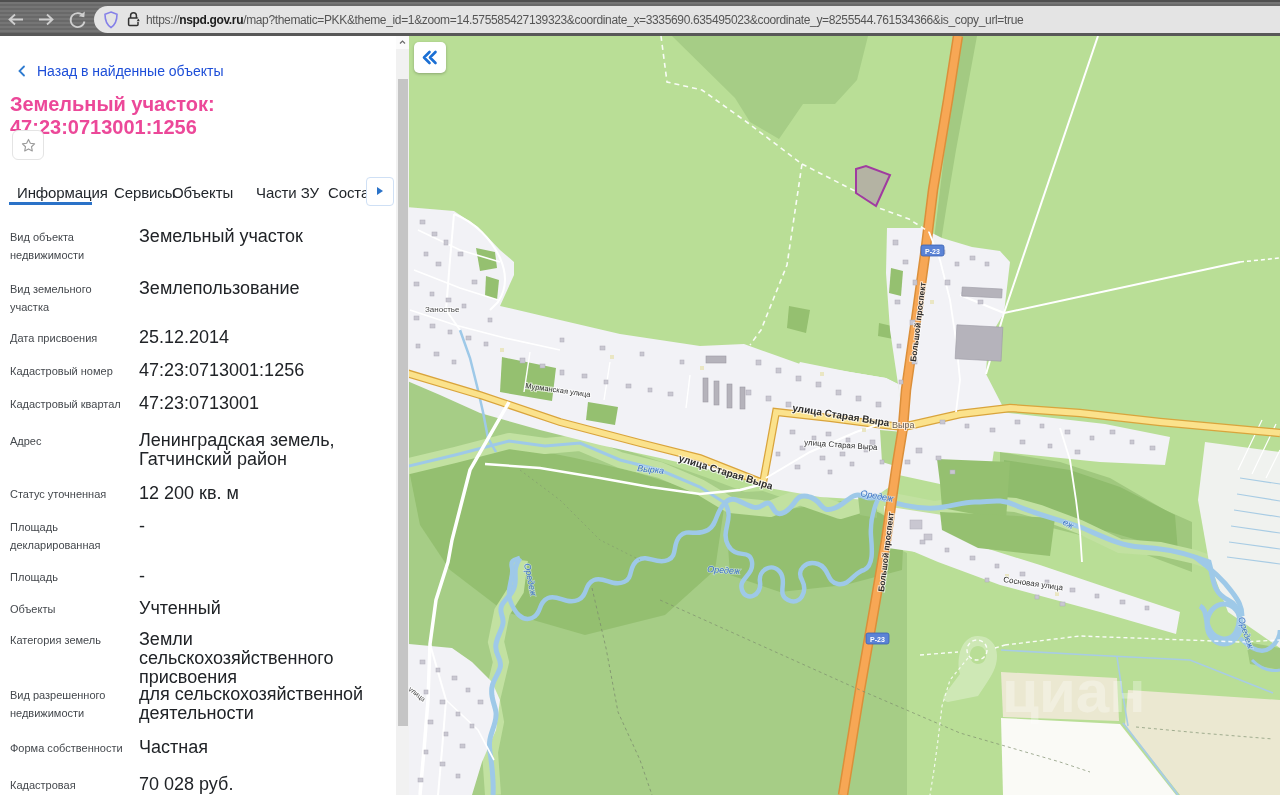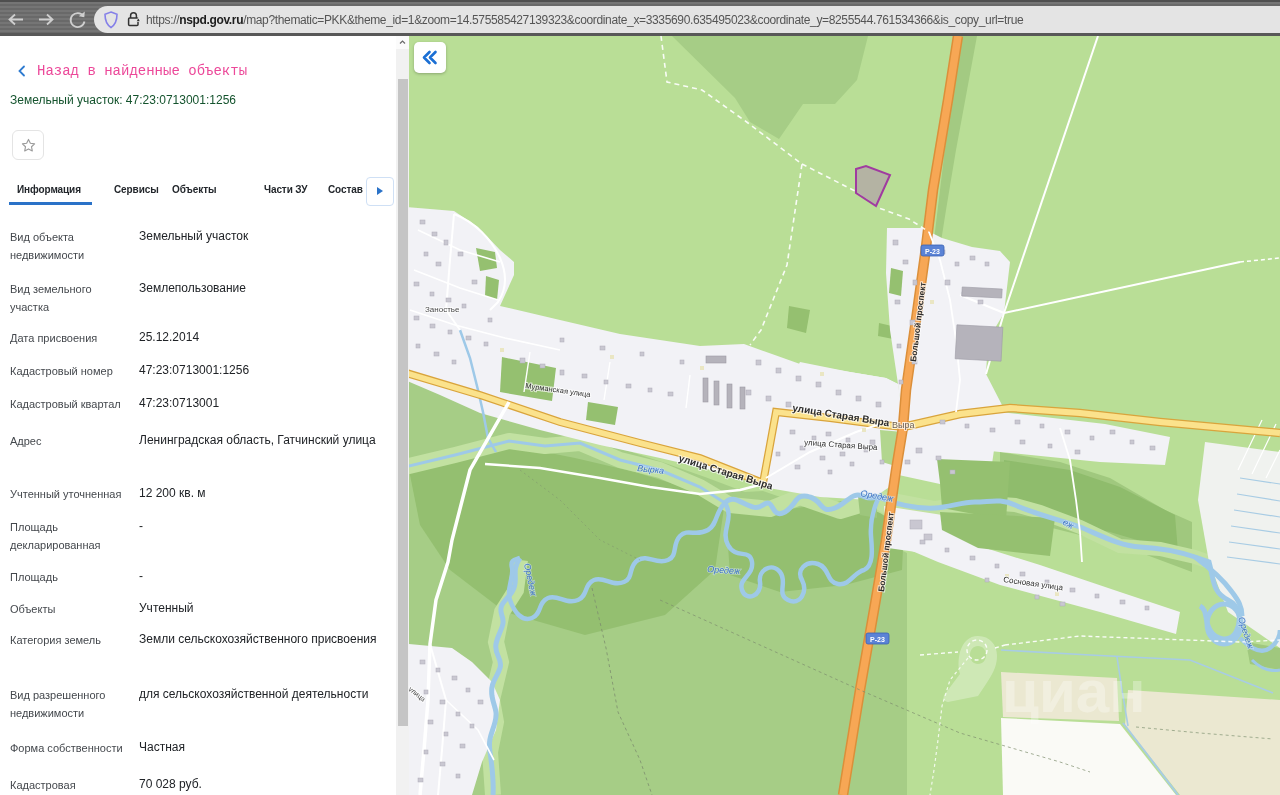--- a/index.html
+++ b/index.html
@@ -7,34 +7,34 @@
 
 #chrome{position:absolute;left:0;top:0;width:1280px;height:36px;
 background:repeating-linear-gradient(180deg,#757575 0px,#757575 2px,#696969 2px,#696969 4px);
 border-top:2px solid #4f4f4f;border-bottom:3px solid #585858;box-sizing:border-box;}
 #urlbar{position:absolute;left:94px;top:4px;width:1186px;height:27px;background:#e4e4e4;
 border-radius:14px 0 0 14px;}
 #urltext{position:absolute;left:52px;top:7px;font-size:12px;color:#555;white-space:nowrap;letter-spacing:-0.35px;}
 #urltext b{color:#1d1d1d;font-weight:bold;}
 
 #panel{position:absolute;left:0;top:36px;width:396px;height:759px;background:#fff;overflow:hidden;}
-.backlink{position:absolute;left:17px;top:27px;color:#ec4899;font-size:14px;font-family:Liberation Mono, monospace;}
+.backlink{position:absolute;left:17px;top:27px;color:#1d4ed8;font-size:14px;}
 .backlink .txt{margin-left:20px;}
-.title{position:absolute;left:10px;top:57px;font-size:12px;color:#14532d;font-weight:400;letter-spacing:0px;}
+.title{position:absolute;left:10px;top:57px;font-size:20px;color:#ec4899;font-weight:700;letter-spacing:0px;}
 .starbtn{position:absolute;left:12px;top:94px;width:30px;height:28px;border:1px solid #e4e4e4;border-radius:6px;background:#fff;}
 
-.tabs{position:absolute;left:0px;top:142px;width:396px;height:28px;font-size:10px;color:#23272c;letter-spacing:-0.1px;font-weight:bold;}
+.tabs{position:absolute;left:0px;top:142px;width:396px;height:28px;font-size:15px;color:#23272c;letter-spacing:-0.1px;}
 .tab{position:absolute;top:6px;}
 .tabline{position:absolute;left:9px;top:166px;width:83px;height:3px;background:#2a72c8;}
 .tabbtn{position:absolute;left:366px;top:141px;width:26px;height:27px;border:1px solid #cfe0f5;border-radius:4px;background:#fff;}
 .tabbtn:after{content:"";position:absolute;left:10px;top:8.5px;border-left:6px solid #2a72c8;border-top:4.5px solid transparent;border-bottom:4.5px solid transparent;}
 .rows{position:absolute;left:0;top:187px;width:396px;}
 .row{position:absolute;left:0;width:396px;}
 .lab{position:absolute;left:10px;top:1px;width:118px;font-size:11px;line-height:18px;color:#44484d;}
-.val{position:absolute;left:139px;width:250px;font-size:12px;line-height:19px;color:#202327;}
+.val{position:absolute;left:139px;width:250px;font-size:18px;line-height:19px;color:#202327;}
 
 #sbar{position:absolute;left:396px;top:36px;width:13px;height:759px;background:#f1f1f1;}
 #sbar .thumb{position:absolute;left:1.5px;top:43px;width:10px;height:647px;background:#c5c5c5;}
 
 #map{position:absolute;left:409px;top:36px;width:871px;height:759px;background:#b9de96;}
 #collapse{position:absolute;left:5px;top:6px;width:32px;height:31px;background:#fff;border-radius:5px;
 box-shadow:0 1px 3px rgba(0,0,0,0.25);color:#1766d1;font-size:17px;font-weight:bold;text-align:center;line-height:29px;}
 </style></head>
 <body>
 <div id="page">
@@ -66,21 +66,21 @@
     <div class="title">Земельный участок: 47:23:0713001:1256</div>
     <div class="starbtn">
         <svg width="15" height="15" viewBox="0 0 17 17" style="position:absolute;left:8px;top:7px;">
       <path d="M8.5 1.6 L10.6 6 L15.4 6.6 L11.9 9.9 L12.8 14.7 L8.5 12.4 L4.2 14.7 L5.1 9.9 L1.6 6.6 L6.4 6 Z" fill="none" stroke="#9b9b9b" stroke-width="1.3" stroke-linejoin="round"></path>
     </svg>
       </div>
     <div class="tabs">
       <div class="tab" style="left:17px;">Информация</div>
       <div class="tab" style="left:114px;">Сервисы</div>
       <div class="tab" style="left:172px;">Объекты</div>
-      <div class="tab" style="left:264px;">Части ЗУ</div>
+      <div class="tab" style="left:256px;">Части ЗУ</div>
       <div class="tab" style="left:328px;">Состав</div>
     </div>
     <div class="tabline"></div>
     <div class="tabbtn"></div>
     <div class="rows">
       <div class="row" style="top:4px;">
           <div class="lab">Вид объекта недвижимости</div>
           <div class="val">Земельный участок</div>
         </div>
       <div class="row" style="top:56px;">
@@ -94,24 +94,24 @@
       <div class="row" style="top:138px;">
           <div class="lab">Кадастровый номер</div>
           <div class="val">47:23:0713001:1256</div>
         </div>
       <div class="row" style="top:171px;">
           <div class="lab">Кадастровый квартал</div>
           <div class="val">47:23:0713001</div>
         </div>
       <div class="row" style="top:208px;">
           <div class="lab">Адрес</div>
-          <div class="val">Ленинградская область, Гатчинский улица</div>
+          <div class="val">Ленинградская земель, Гатчинский район</div>
         </div>
       <div class="row" style="top:261px;">
-          <div class="lab">Учтенный уточненная</div>
+          <div class="lab">Статус уточненная</div>
           <div class="val">12 200 кв. м</div>
         </div>
       <div class="row" style="top:294px;">
           <div class="lab">Площадь декларированная</div>
           <div class="val">-</div>
         </div>
       <div class="row" style="top:344px;">
           <div class="lab">Площадь</div>
           <div class="val">-</div>
         </div>

